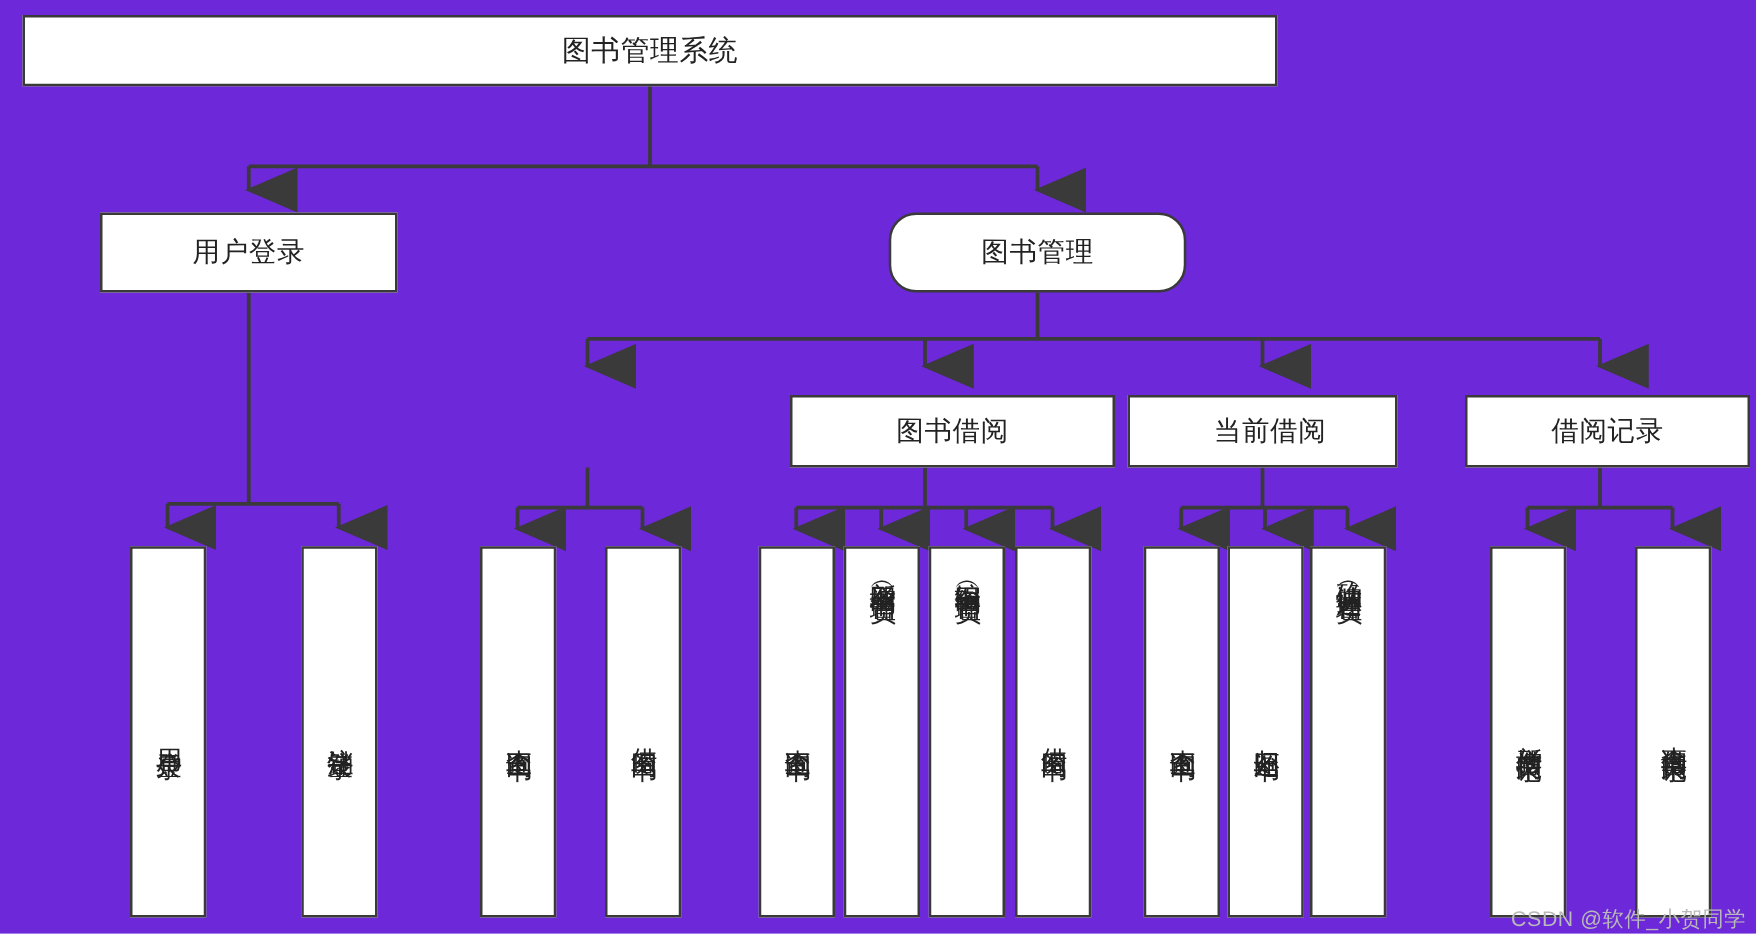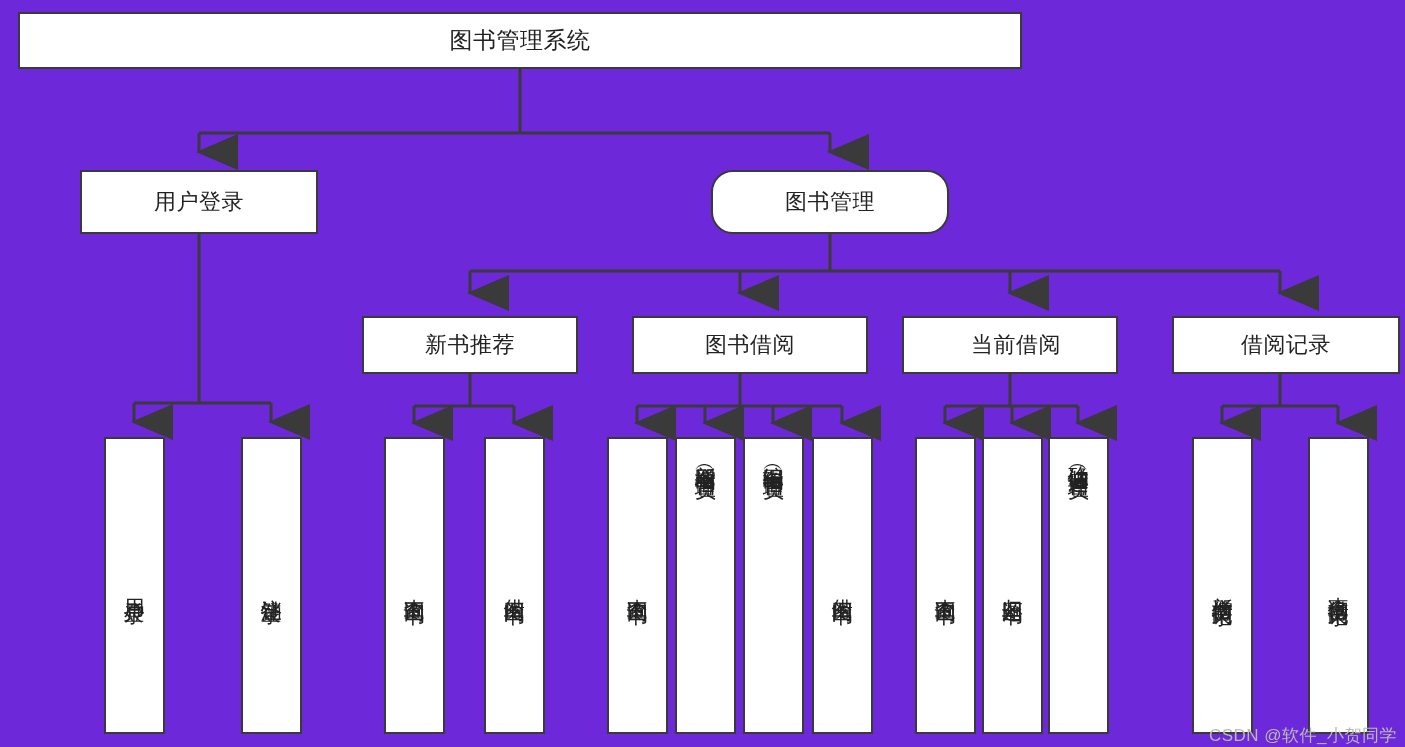--- a/index.html
+++ b/index.html
@@ -137,24 +137,21 @@
     <span class="label">图书管理系统</span>
   </div>
 
   <div class="node horiz" style="left:80px; top:170px; width:238px; height:64px;">
     <span class="label">用户登录</span>
   </div>
   <div class="node horiz" style="left:711px; top:170px; width:238px; height:64px;border-radius:22px;">
     <span class="label">图书管理</span>
   </div>
 
-  <div class="node horiz" style="left:362px; top:316px; width:216px; height:58px;">
-    <span class="label">新书推荐</span>
-  </div>
-  <div class="node horiz" style="left:632px; top:316px; width:236px; height:58px;">
+  <div class="node horiz" style="left:632px; top:316px; width:260px; height:58px;">
     <span class="label">图书借阅</span>
   </div>
   <div class="node horiz" style="left:902px; top:316px; width:216px; height:58px;padding-left:12px;">
     <span class="label">当前借阅</span>
   </div>
   <div class="node horiz" style="left:1172px; top:316px; width:228px; height:58px;">
     <span class="label">借阅记录</span>
   </div>
 
   <div class="node leaf center-text" style="left:104px; top:437px; width:61px; height:297px;">

